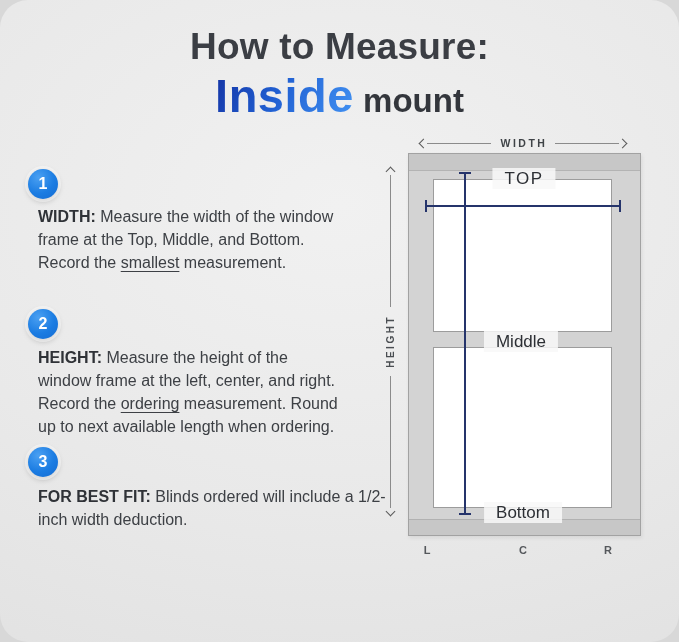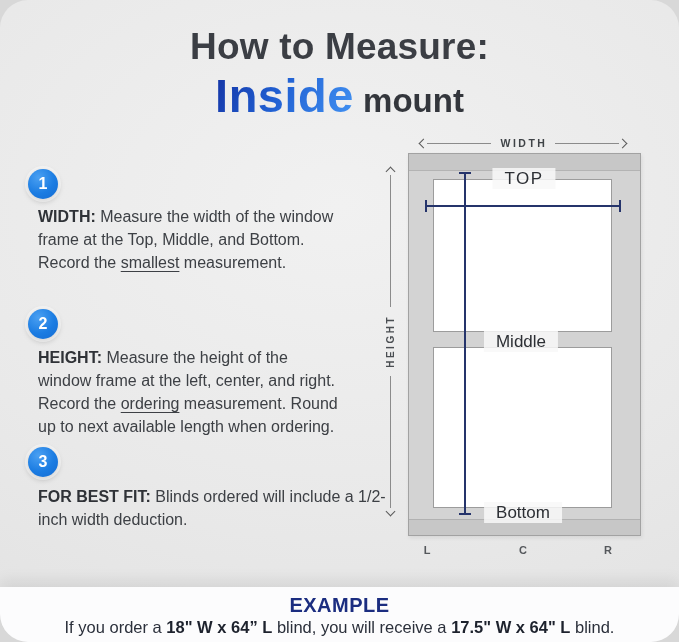--- a/index.html
+++ b/index.html
@@ -150,18 +150,14 @@
   <div class="measure-v"></div>
 
   <div class="pos-label lbl-top">TOP</div>
   <div class="pos-label lbl-middle">Middle</div>
   <div class="pos-label lbl-bottom">Bottom</div>
 
   <div class="lcr lcr-l">L</div>
   <div class="lcr lcr-c">C</div>
   <div class="lcr lcr-r">R</div>
 
-  <footer class="example-band">
-    <div class="example-heading">EXAMPLE</div>
-    <div class="example-text"><span>If you order a </span><b>18" W x 64” L</b><span> blind, you will receive a </span><b>17.5" W x 64" L</b><span> blind.</span></div>
-  </footer>
 
 </div>
 
 </body></html>

